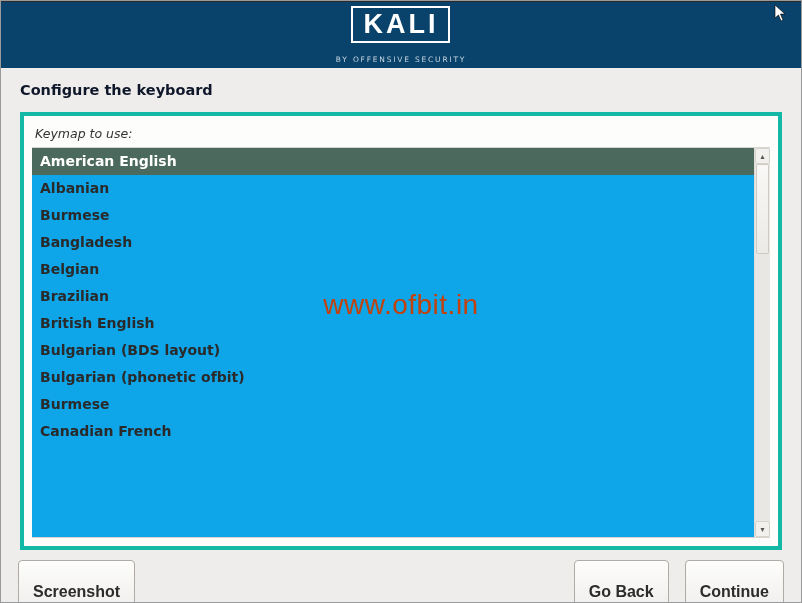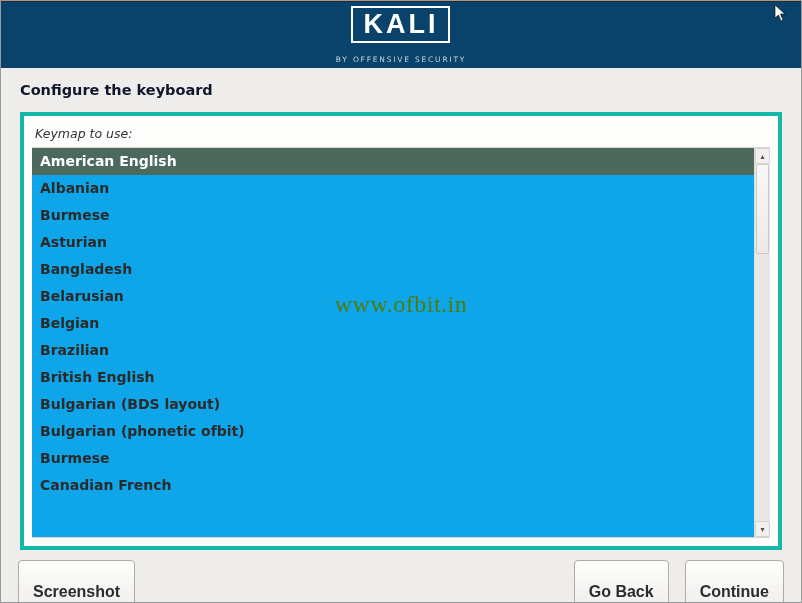--- a/index.html
+++ b/index.html
@@ -151,23 +151,23 @@
       color: #2c2c2c;
       cursor: pointer;
       min-width: 86px;
       text-align: center;
       box-shadow: inset 0 1px 0 rgba(255,255,255,0.6);
     }
     .watermark {
       position: absolute;
       left: 50%; top: 50%;
       transform: translate(-50%, -40%);
-      font-size: 24px;
-      color: #4d7c0f;
-      font-family: Liberation Serif, serif;
+      font-size: 28px;
+      color: #c2410c;
+      font-family: Liberation Sans, sans-serif;
       pointer-events: none;
       z-index: 50;
       letter-spacing: 0.5px;
     }
     .cursor {
       position: absolute;
       top: 4px; right: 14px;
       color: #fff;
       font-size: 15px;
       pointer-events: none;
@@ -201,23 +201,21 @@
   <div class="page-title">Configure the keyboard</div>
 
   <div class="panel">
     <div class="keymap-label">Keymap to use:</div>
 
     <div class="listbox-wrap">
       <div class="listbox" id="keymap-list">
           <div class="list-item selected">American English</div>
           <div class="list-item">Albanian</div>
           <div class="list-item">Burmese</div>
-          <div class="list-item">Asturian</div>
           <div class="list-item">Bangladesh</div>
-          <div class="list-item">Belarusian</div>
           <div class="list-item">Belgian</div>
           <div class="list-item">Brazilian</div>
           <div class="list-item">British English</div>
           <div class="list-item">Bulgarian (BDS layout)</div>
           <div class="list-item">Bulgarian (phonetic ofbit)</div>
           <div class="list-item">Burmese</div>
           <div class="list-item">Canadian French</div>
         </div>
       <div class="scrollbar">
         <div class="scroll-btn">▴</div>

